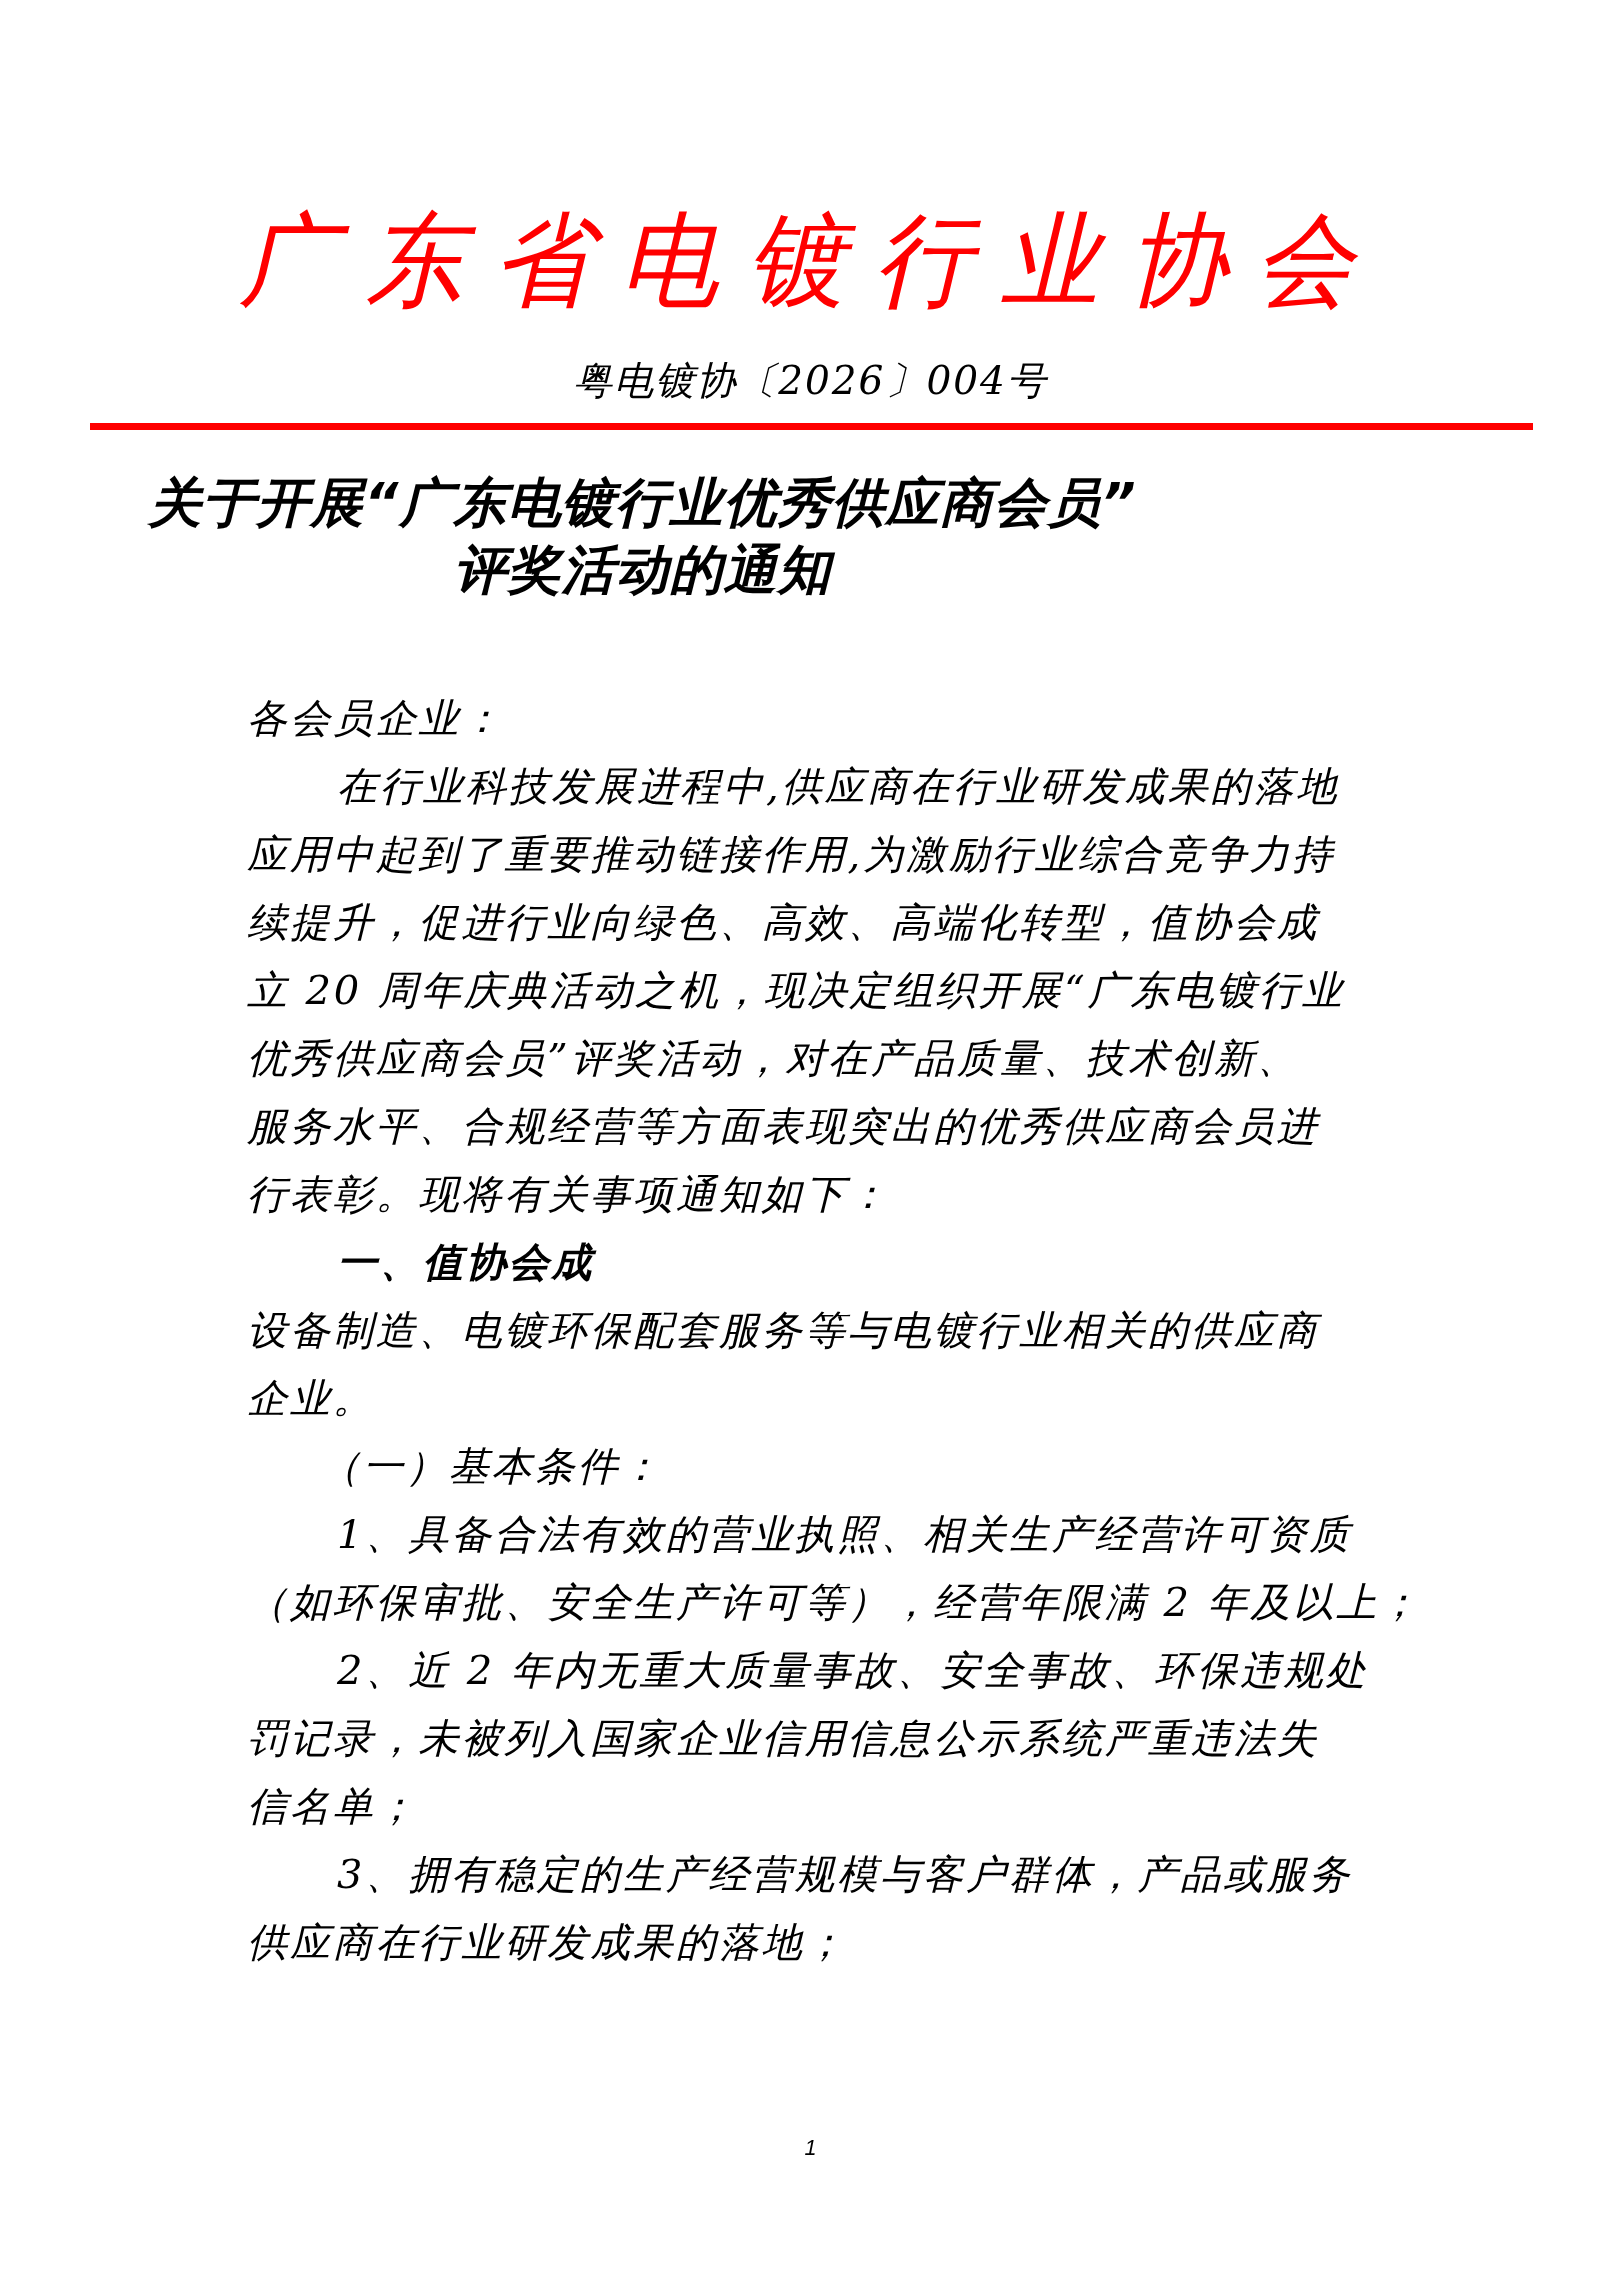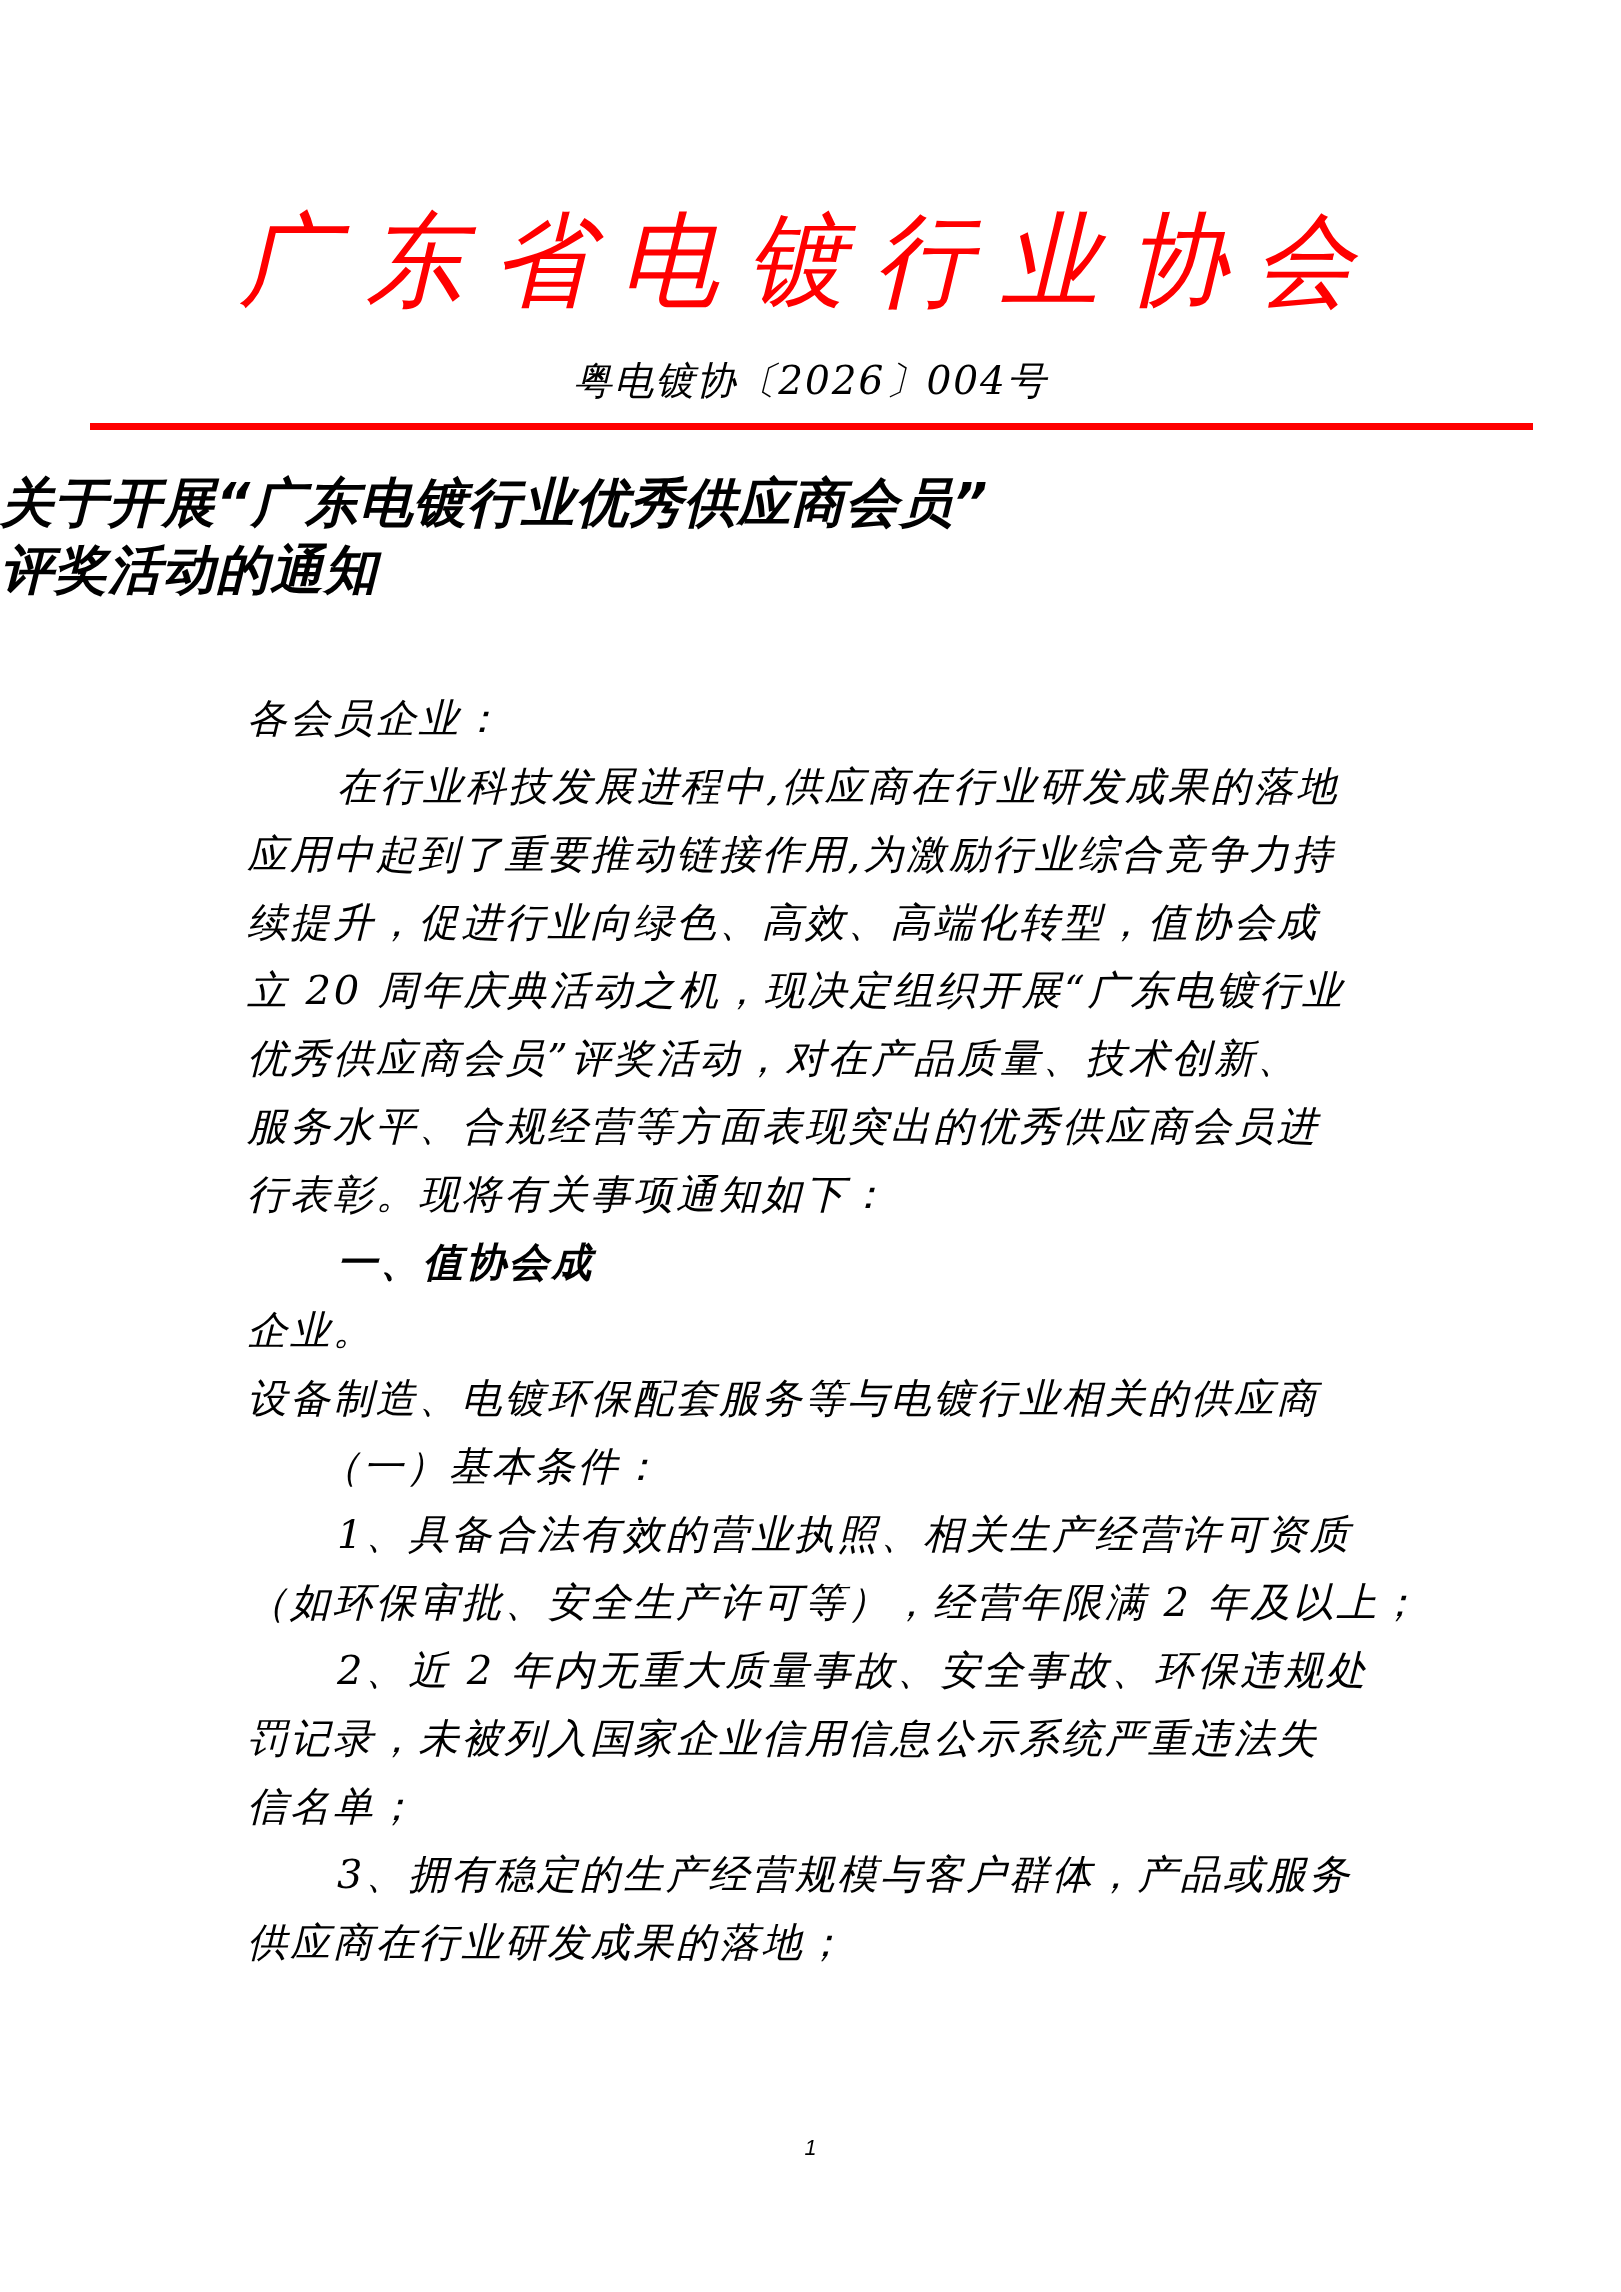--- a/index.html
+++ b/index.html
@@ -8,21 +8,21 @@
   .page { position: absolute; left: 0; top: 0; width: 1621px; height: 2293px; background: #fff; font-style: italic; }
 
   .masthead { position: absolute; left: 0; width: 1621px; top: 201px; text-align: center;
               color: #ff0000; font-family: "DejaVu Serif", "Liberation Serif", serif;
               font-size: 98px; letter-spacing: 29px; line-height: 118px; font-weight: normal;
               transform: scaleY(1.05); }
   .docnum { position: absolute; left: 0; width: 1621px; top: 353px; text-align: center;
             font-size: 39px; line-height: 55px; letter-spacing: 2px; }
   .red-rule { position: absolute; left: 90px; width: 1443px; top: 423px; height: 6.9px; background: #ff0000; }
 
-  .title { position: absolute; left: 0; width: 1285px; top: 469px; text-align: left;
+  .title { position: absolute; left: 0; width: 1285px; top: 469px; text-align: center;
            font-family: "DejaVu Sans", "Liberation Sans", sans-serif; font-weight: bold;
            font-size: 53px; line-height: 67px; letter-spacing: 1px; }
   .title div { white-space: nowrap; }
 
   .body { position: absolute; left: 247px; width: 1127px; top: 684px;
           font-size: 40px; line-height: 68px; letter-spacing: 2.9px; }
   .line { white-space: nowrap; height: 68px; }
   .indent { padding-left: 90px; }
   .heading { font-family: "DejaVu Sans", "Liberation Sans", sans-serif; font-weight: bold; }
 
@@ -49,22 +49,22 @@
     <div class="line indent">在行业科技发展进程中,供应商在行业研发成果的落地</div>
     <div class="line">应用中起到了重要推动链接作用,为激励行业综合竞争力持</div>
     <div class="line">续提升，促进行业向绿色、高效、高端化转型，值协会成</div>
     <div class="line">立 20 周年庆典活动之机，现决定组织开展“广东电镀行业</div>
     <div class="line">优秀供应商会员”评奖活动，对在产品质量、技术创新、</div>
     <div class="line">服务水平、合规经营等方面表现突出的优秀供应商会员进</div>
     <div class="line">行表彰。现将有关事项通知如下：</div>
 
     <div class="line indent heading">一、值协会成</div>
 
+    <div class="line">设备制造、电镀环保配套服务等与电镀行业相关的供应商</div>
     <div class="line">企业。</div>
-    <div class="line">设备制造、电镀环保配套服务等与电镀行业相关的供应商</div>
 
     <div class="line" style="padding-left:73px">（一）基本条件：</div>
 
     <div class="line indent">1、具备合法有效的营业执照、相关生产经营许可资质</div>
     <div class="line">（如环保审批、安全生产许可等），经营年限满 2 年及以上；</div>
 
     <div class="line indent">2、近 2 年内无重大质量事故、安全事故、环保违规处</div>
     <div class="line">罚记录，未被列入国家企业信用信息公示系统严重违法失</div>
     <div class="line">信名单；</div>
 

